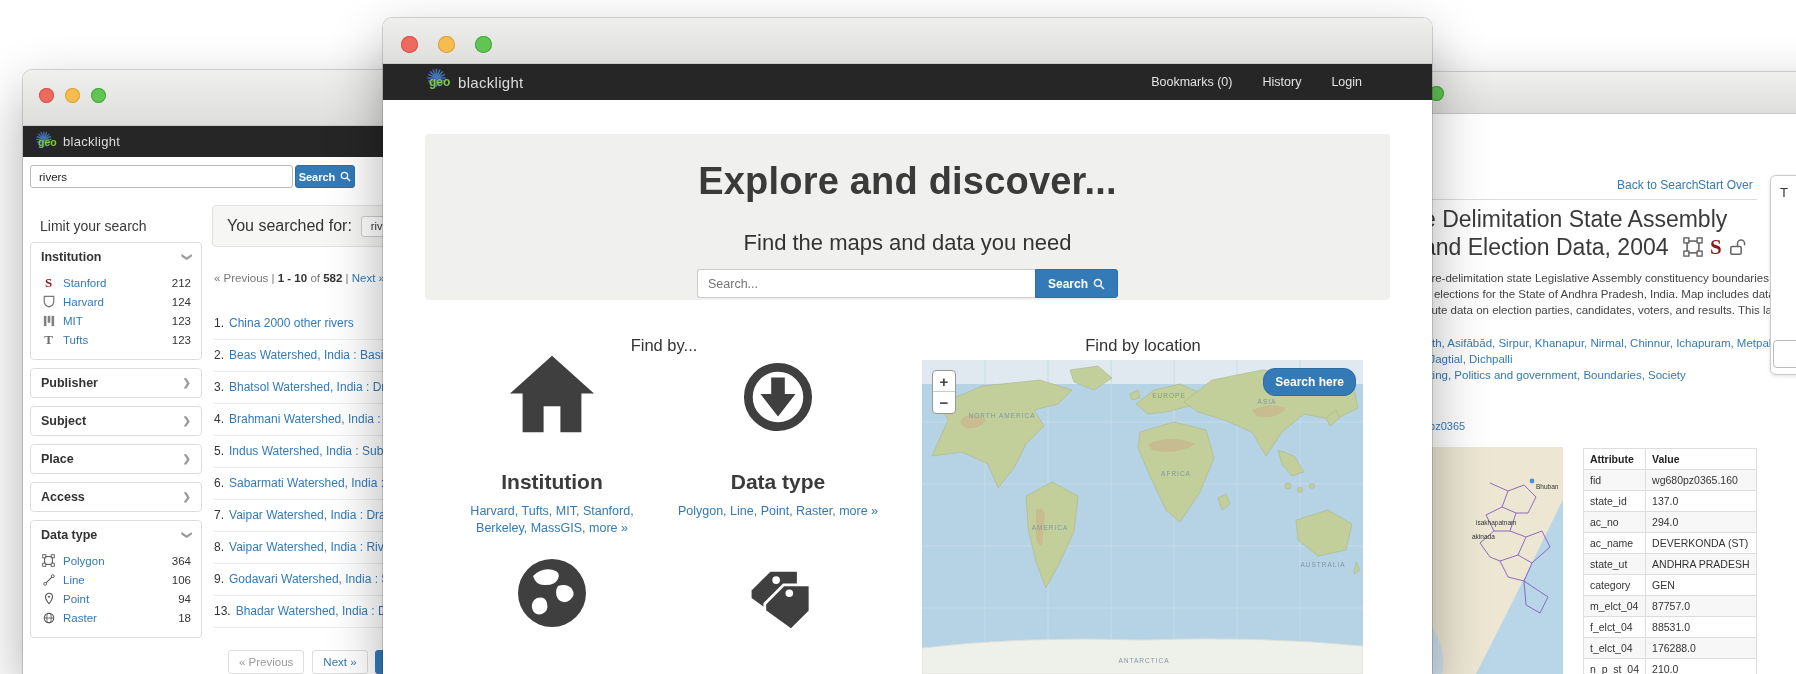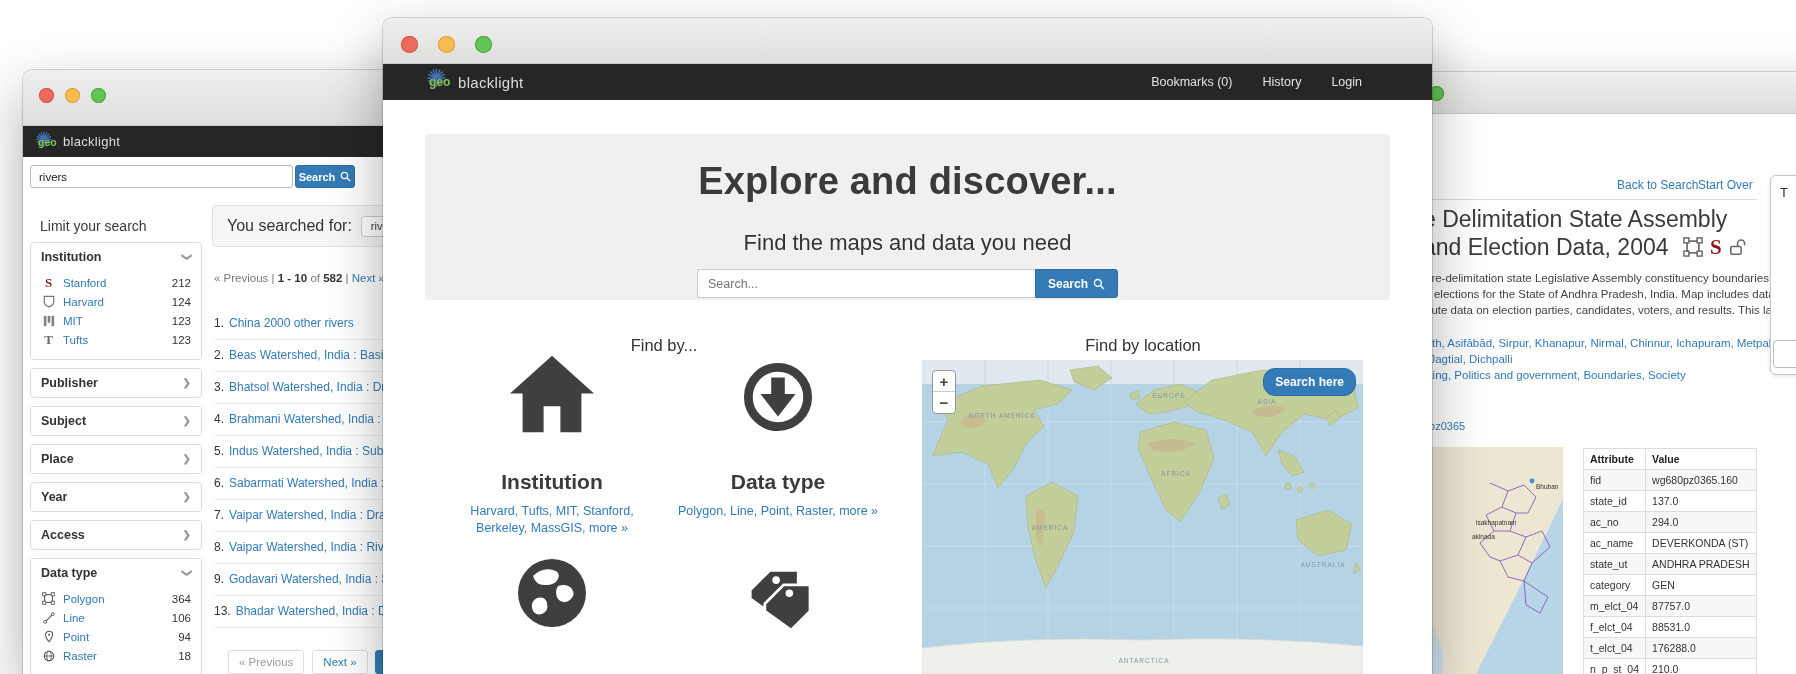--- a/index.html
+++ b/index.html
@@ -194,26 +194,20 @@
       </div>
     </div>
     <div class="card">
       <div class="card-h">
         <span>Place</span>
         <span class="chev chev-right"></span>
       </div>
     </div>
     <div class="card">
       <div class="card-h">
-        <span>Year</span>
-        <span class="chev chev-right"></span>
-      </div>
-    </div>
-    <div class="card">
-      <div class="card-h">
         <span>Access</span>
         <span class="chev chev-right"></span>
       </div>
     </div>
 
     <div class="card">
       <div class="card-h">
         <span>Data type</span>
         <span class="chev chev-down"></span>
       </div>

